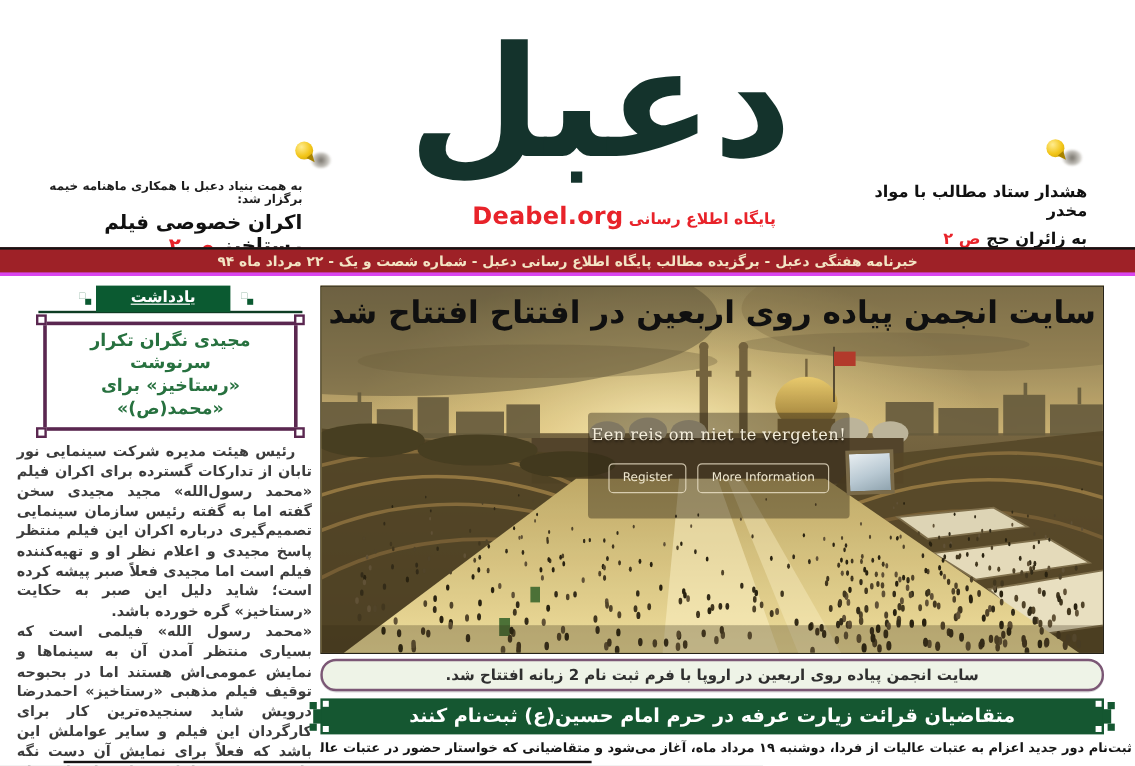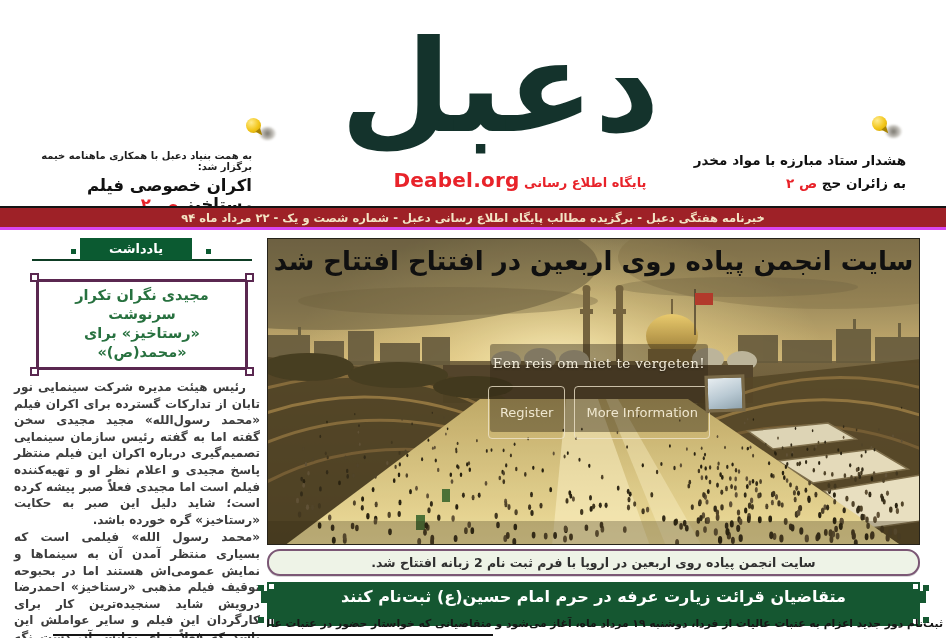--- a/index.html
+++ b/index.html
@@ -37,26 +37,26 @@
   .masthead-bar { position:absolute; left:0; right:0; top:206px; height:24px; background:#9e2127;
                   border-top:2px solid #141414; border-bottom:3px solid #d946ef;
                   text-align:center; direction:rtl; color:#f3e4c4; font-size:11.5px; font-weight:bold;
                   line-height:20px; }
 
   
   .note-col { position:absolute; left:10px; top:238px; width:252px; }
   .badge-wrap { position:relative; height:24px; }
   .badge-rule { position:absolute; left:22px; right:10px; top:21px; height:2px; background:#0e3d24; }
   .badge { position:relative; z-index:2; width:112px; height:22px; margin:0 auto; background:#0b5a31;
-           color:#fff; font-size:13px; font-weight:bold; text-align:center; line-height:22px; direction:rtl; }
+           color:#fff; font-size:13px; font-weight:bold; text-align:center; line-height:22px; direction:rtl;text-decoration:underline; }
   .badge::before, .badge::after { content:""; position:absolute; top:6px; width:5px; height:5px;
            background:#0b5a31; box-shadow:5px 5px 0 #0b5a31, 5px 0 0 #fff inset; }
   .badge::before { left:-14px; } .badge::after { right:-14px; }
 
-  .note-headline { position:relative; width:212px; margin:17px 14px 0 auto; margin-left:26px;
+  .note-headline { position:relative; width:212px; margin:6px 14px 0 auto; margin-left:26px;
                    border:3px solid #5a2750; padding:4px 6px 5px; text-align:center; direction:rtl;
                    color:#27713f; font-size:14.5px; font-weight:bold; line-height:19px; background:#fff; }
   .hb-corner { position:absolute; width:9px; height:9px; background:#fff; border:2.5px solid #5a2750; }
   .hb-tl { left:-9px; top:-9px; } .hb-tr { right:-9px; top:-9px; }
   .hb-bl { left:-9px; bottom:-9px; } .hb-br { right:-9px; bottom:-9px; }
 
   .note-body { margin-top:9px; padding:0 2px 0 4px; direction:rtl; text-align:justify;
                font-size:12px; font-weight:bold; color:#3d3d3d; line-height:16.6px; }
   .note-body p { margin-bottom:1px; }
   .note-body p.indent { text-indent:14px; }
@@ -66,31 +66,31 @@
   .photo { position:relative; width:653px; height:307px; border:1px solid #26231a; overflow:hidden; background:#cbb26c; }
   .photo svg { position:absolute; left:0; top:0; }
   .photo-headline { position:absolute; left:0; right:0; top:7px; text-align:center; direction:rtl;
                     font-size:26px; font-weight:bold; color:#101010; letter-spacing:-.2px; }
   .photo-ov { position:absolute; left:222px; top:105px; width:218px; height:88px;
               background:rgba(48,38,22,.42); border-radius:3px; }
   .ov-title { margin-top:11px; text-align:center; font-family:"DejaVu Serif", serif; font-size:13.5px;
               font-weight:normal; color:#f4edda; letter-spacing:.4px; text-shadow:0 1px 2px rgba(0,0,0,.45); }
   .ov-btns { display:flex; justify-content:center; gap:9px; margin-top:15px; }
   .ov-btn { background:transparent; border:1px solid rgba(240,230,205,.78); border-radius:4px;
-            color:#efe7cf; font-size:13px; font-family:"DejaVu Sans", sans-serif;
-            padding:18px 11px; cursor:pointer; white-space:nowrap; }
+            color:#efe7cf; font-size:10px; font-family:"DejaVu Sans", sans-serif;
+            padding:6px 11px; cursor:pointer; white-space:nowrap; }
   .billboard { position:absolute; left:437px; top:136px; width:40px; height:37px;
                background:linear-gradient(160deg,#e8eef1 0%,#b9c9d3 55%,#8fa3ae 100%);
                border:3px solid #7a6a48; transform:rotate(-2deg); }
 
   .caption { margin-top:4px; height:27px; border:2px solid #7b5775; border-radius:13px; background:#eef3e7;
              text-align:center; direction:rtl; font-size:12.5px; font-weight:bold; color:#2f2f2f;
              line-height:23px; box-shadow:0 1px 0 rgba(0,0,0,.15); }
 
-  .banner { position:relative; margin-top:6px; height:44px; background:#155731; color:#fff;
+  .banner { position:relative; margin-top:6px; height:30px; background:#155731; color:#fff;
             text-align:center; direction:rtl; font-size:16px; font-weight:bold; line-height:30px; }
   .bsq { position:absolute; display:block; }
   .bsq.g  { width:6px; height:6px; background:#155731; }
   .bsq.gt { width:7px; height:12px; background:#155731; }
   .bsq.w  { width:5px; height:5px; background:#fff; }
 
   .bottom-strip { position:absolute; left:267px; right:3px; top:617px; direction:rtl;
                   font-size:10.8px; font-weight:bold; color:#161616; white-space:nowrap;
                   text-align:justify; text-align-last:justify; overflow:hidden; }
   .bottom-rule { position:absolute; left:53px; top:634px; width:440px; height:2px; background:#151515; }
@@ -118,21 +118,21 @@
       <span class="page-ref">ص ۲</span>
     </div>
   </div>
 
   <div class="pin" style="left:872px; top:116px;">
     <span class="shadow"></span>
     <span class="ball"></span>
     <span class="tip"></span>
   </div>
   <div class="teaser-right">
-    <div class="l1">هشدار ستاد مبارزه با مواد مخدر</div>
+    <div class="l1">هشدار ستاد مطالب با مواد مخدر</div>
     <div class="l2">
       <span>به زائران حج</span>
       <span class="page-ref">ص ۲</span>
     </div>
   </div>
 
   <div class="masthead-bar">خبرنامه هفتگی دعبل - برگزیده مطالب پایگاه اطلاع رسانی دعبل - شماره شصت و یک - ۲۲ مرداد ماه ۹۴</div>
 
   <div class="note-col">
     <div class="badge-wrap">

